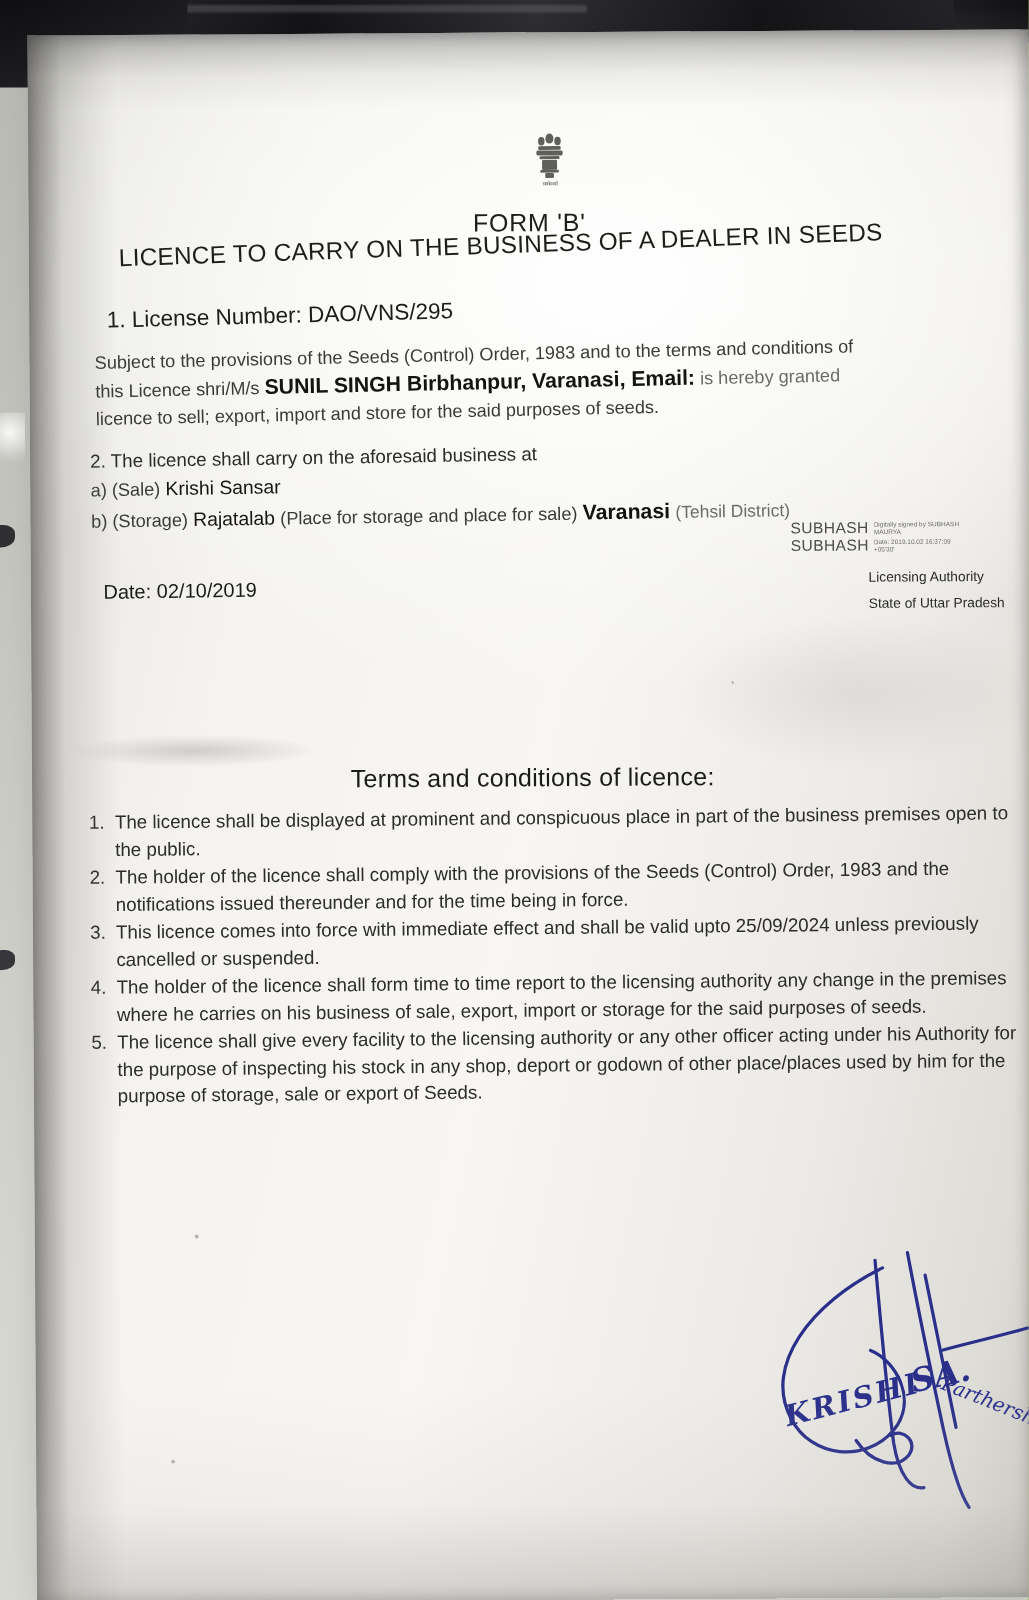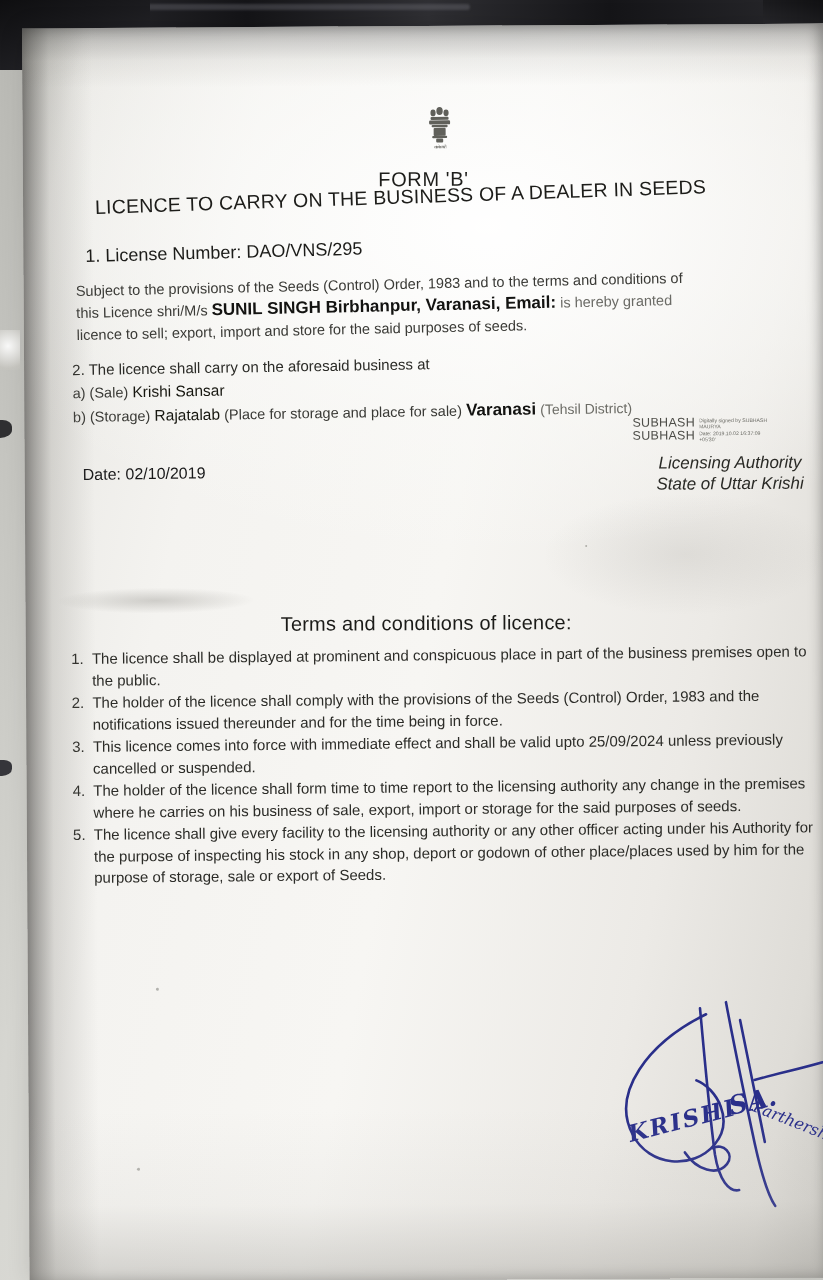--- a/index.html
+++ b/index.html
@@ -248,25 +248,24 @@
     color: #6e6e68;
     vertical-align: middle;
     margin-left: 4px;
     max-width: 78px;
     overflow: hidden;
   }
 
   .auth-line {
     position: absolute;
     right: 22px; top: 428px;
-    text-align: center;
-    font-size: 17px;
+    text-align: left;
+    font-size: 11px;
     line-height: 21px;
     color: #2a2a26;
-    font-style: italic;
   }
 
   .terms-title {
     position: absolute;
     left: 0; top: 586px;
     width: 801px;
     text-align: center;
     font-size: 20px;
     color: #1b1b18;
     letter-spacing: .2px;
@@ -396,21 +395,21 @@
         <div>
           <span class="dsc-name">SUBHASH</span><span class="dsc-meta">Digitally signed by SUBHASH MAURYA</span>
         </div>
         <div>
           <span class="dsc-name">SUBHASH</span><span class="dsc-meta">Date: 2019.10.02 16:37:09 +05'30'</span>
         </div>
       </div>
 
       <div class="auth-line">
         <div>Licensing Authority</div>
-        <div>State of Uttar Krishi</div>
+        <div>State of Uttar Pradesh</div>
       </div>
 
       <div class="terms-title">Terms and conditions of licence:</div>
 
       <div class="terms">
         <ol>
           <li>The licence shall be displayed at prominent and conspicuous place in part of the business premises open to the public.</li>
           <li>The holder of the licence shall comply with the provisions of the Seeds (Control) Order, 1983 and the notifications  issued thereunder and for the time being in force.</li>
           <li>This licence comes into force with immediate effect and shall be valid upto 25/09/2024 unless previously cancelled or suspended.</li>
           <li>The holder of the licence shall form time to time report to the licensing authority any change in the premises where he carries on his business of sale, export, import or storage for the said purposes of seeds.</li>

